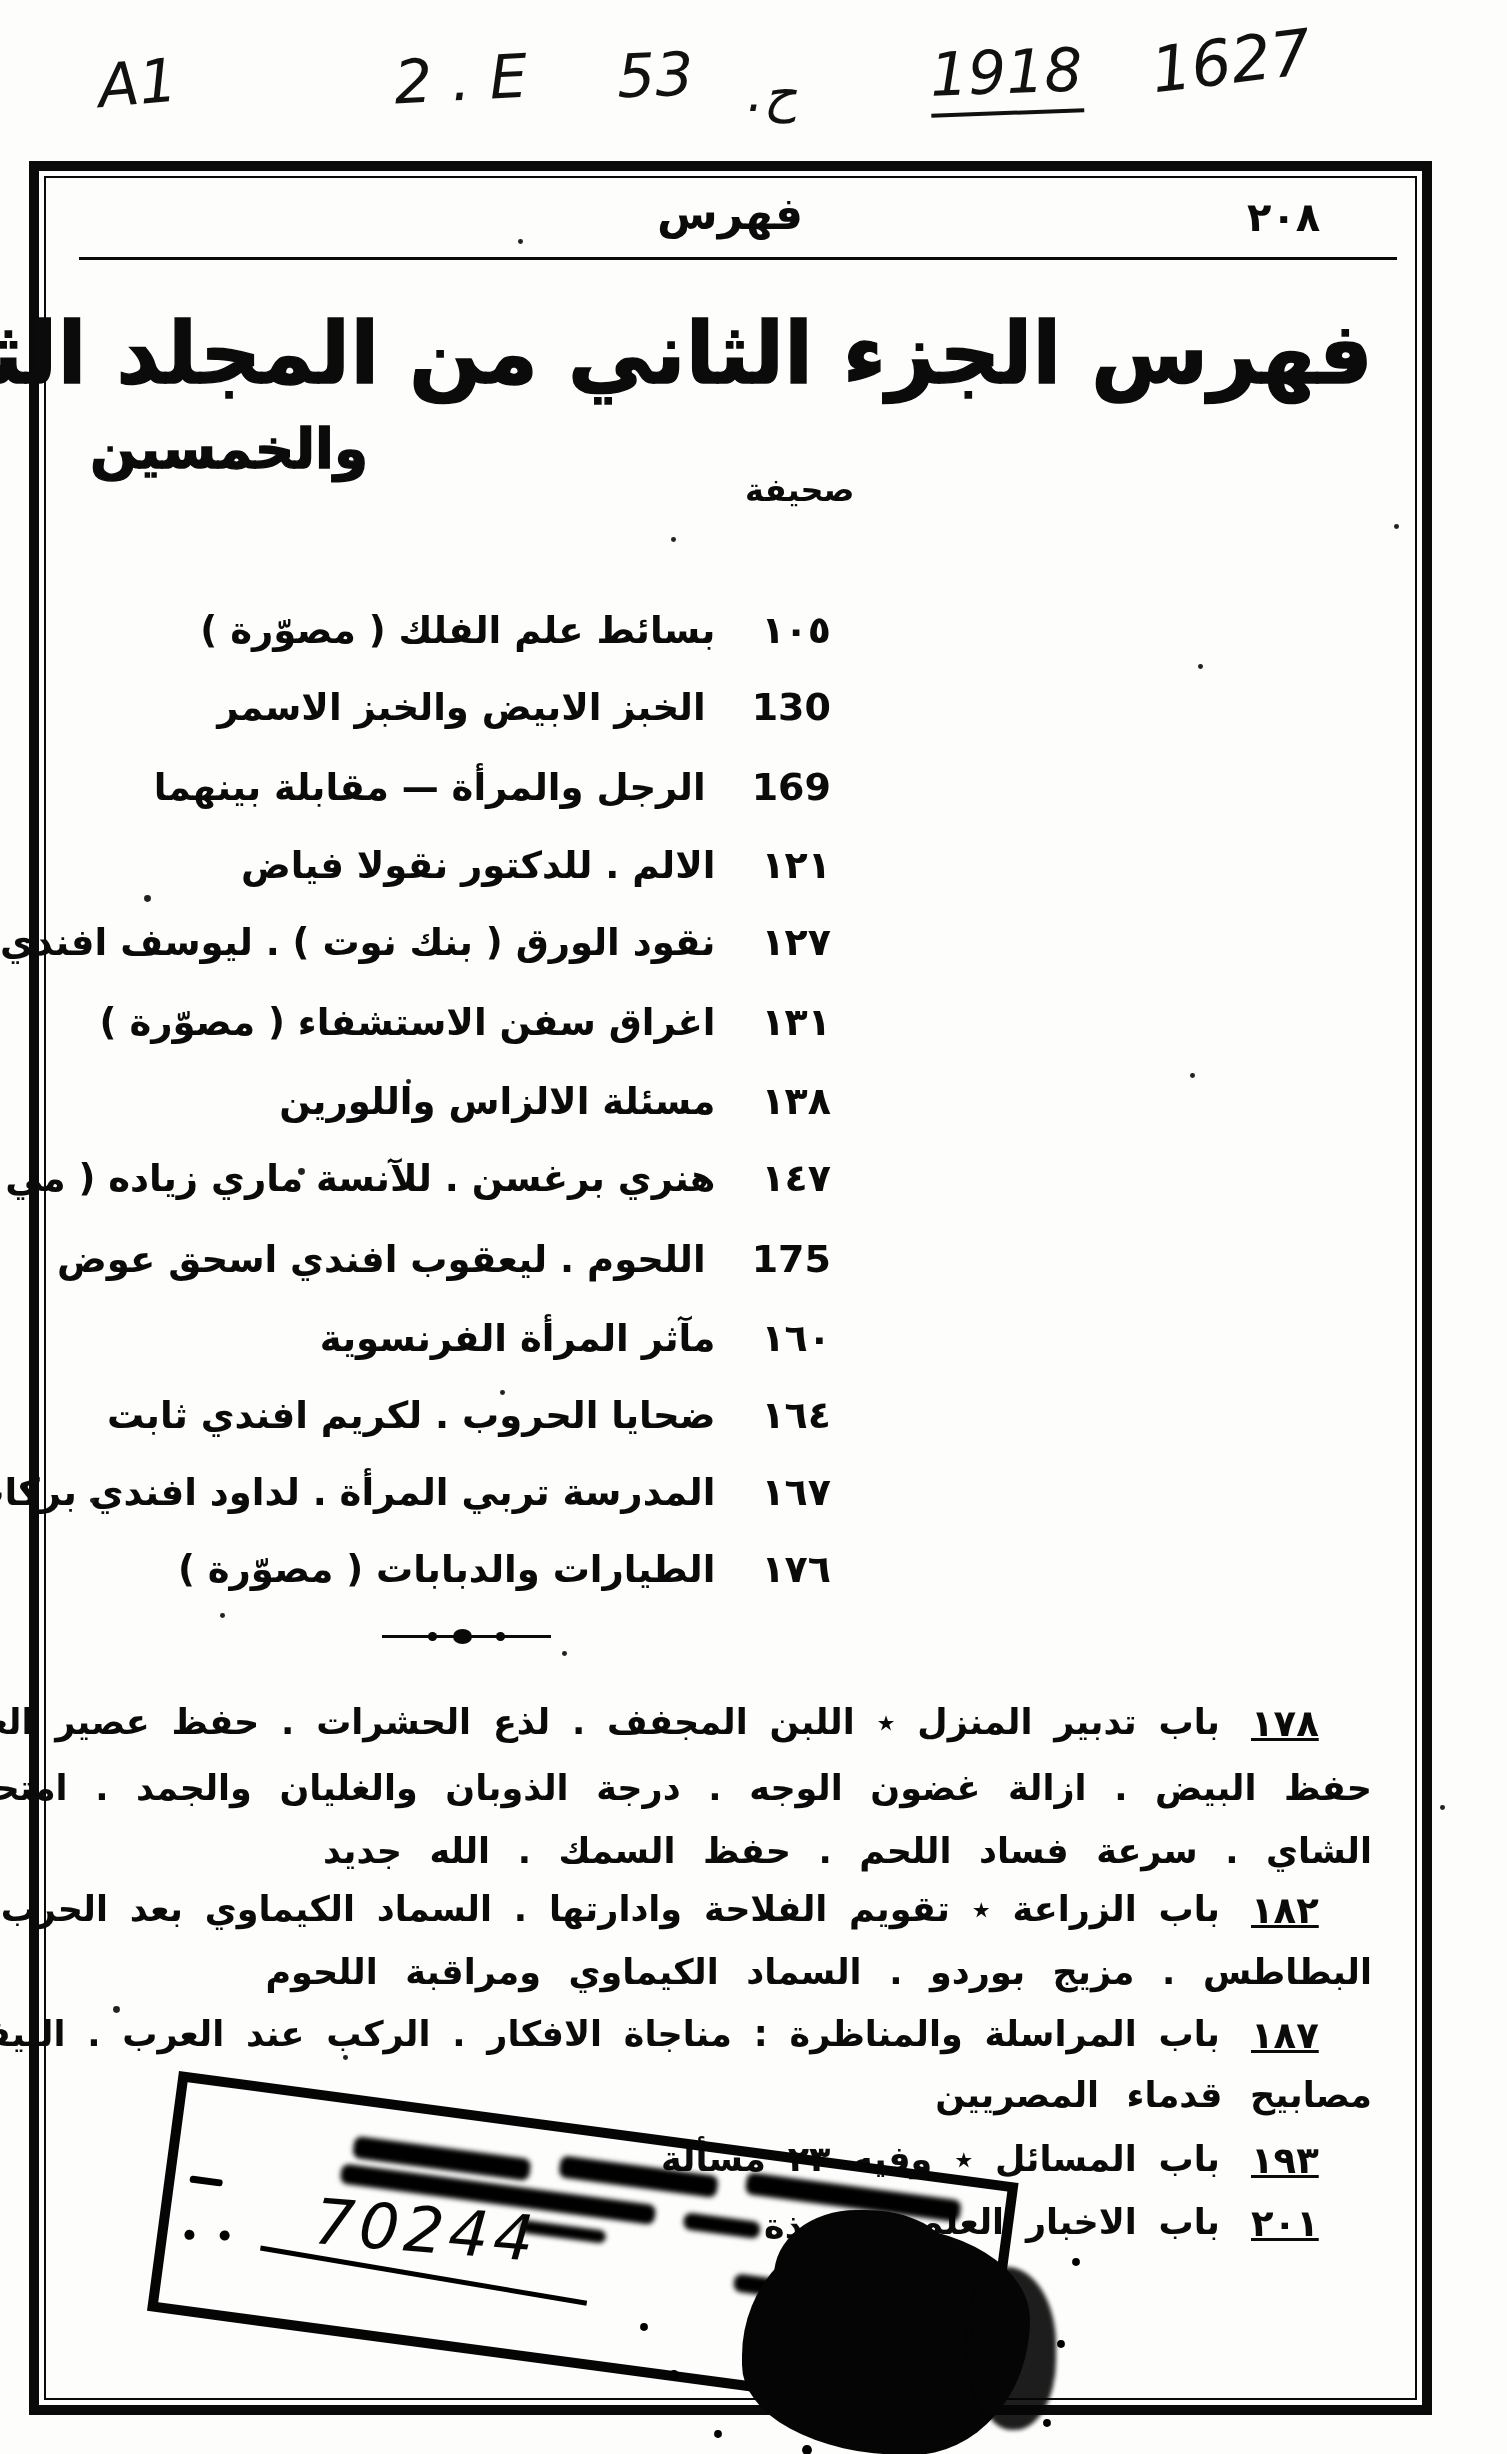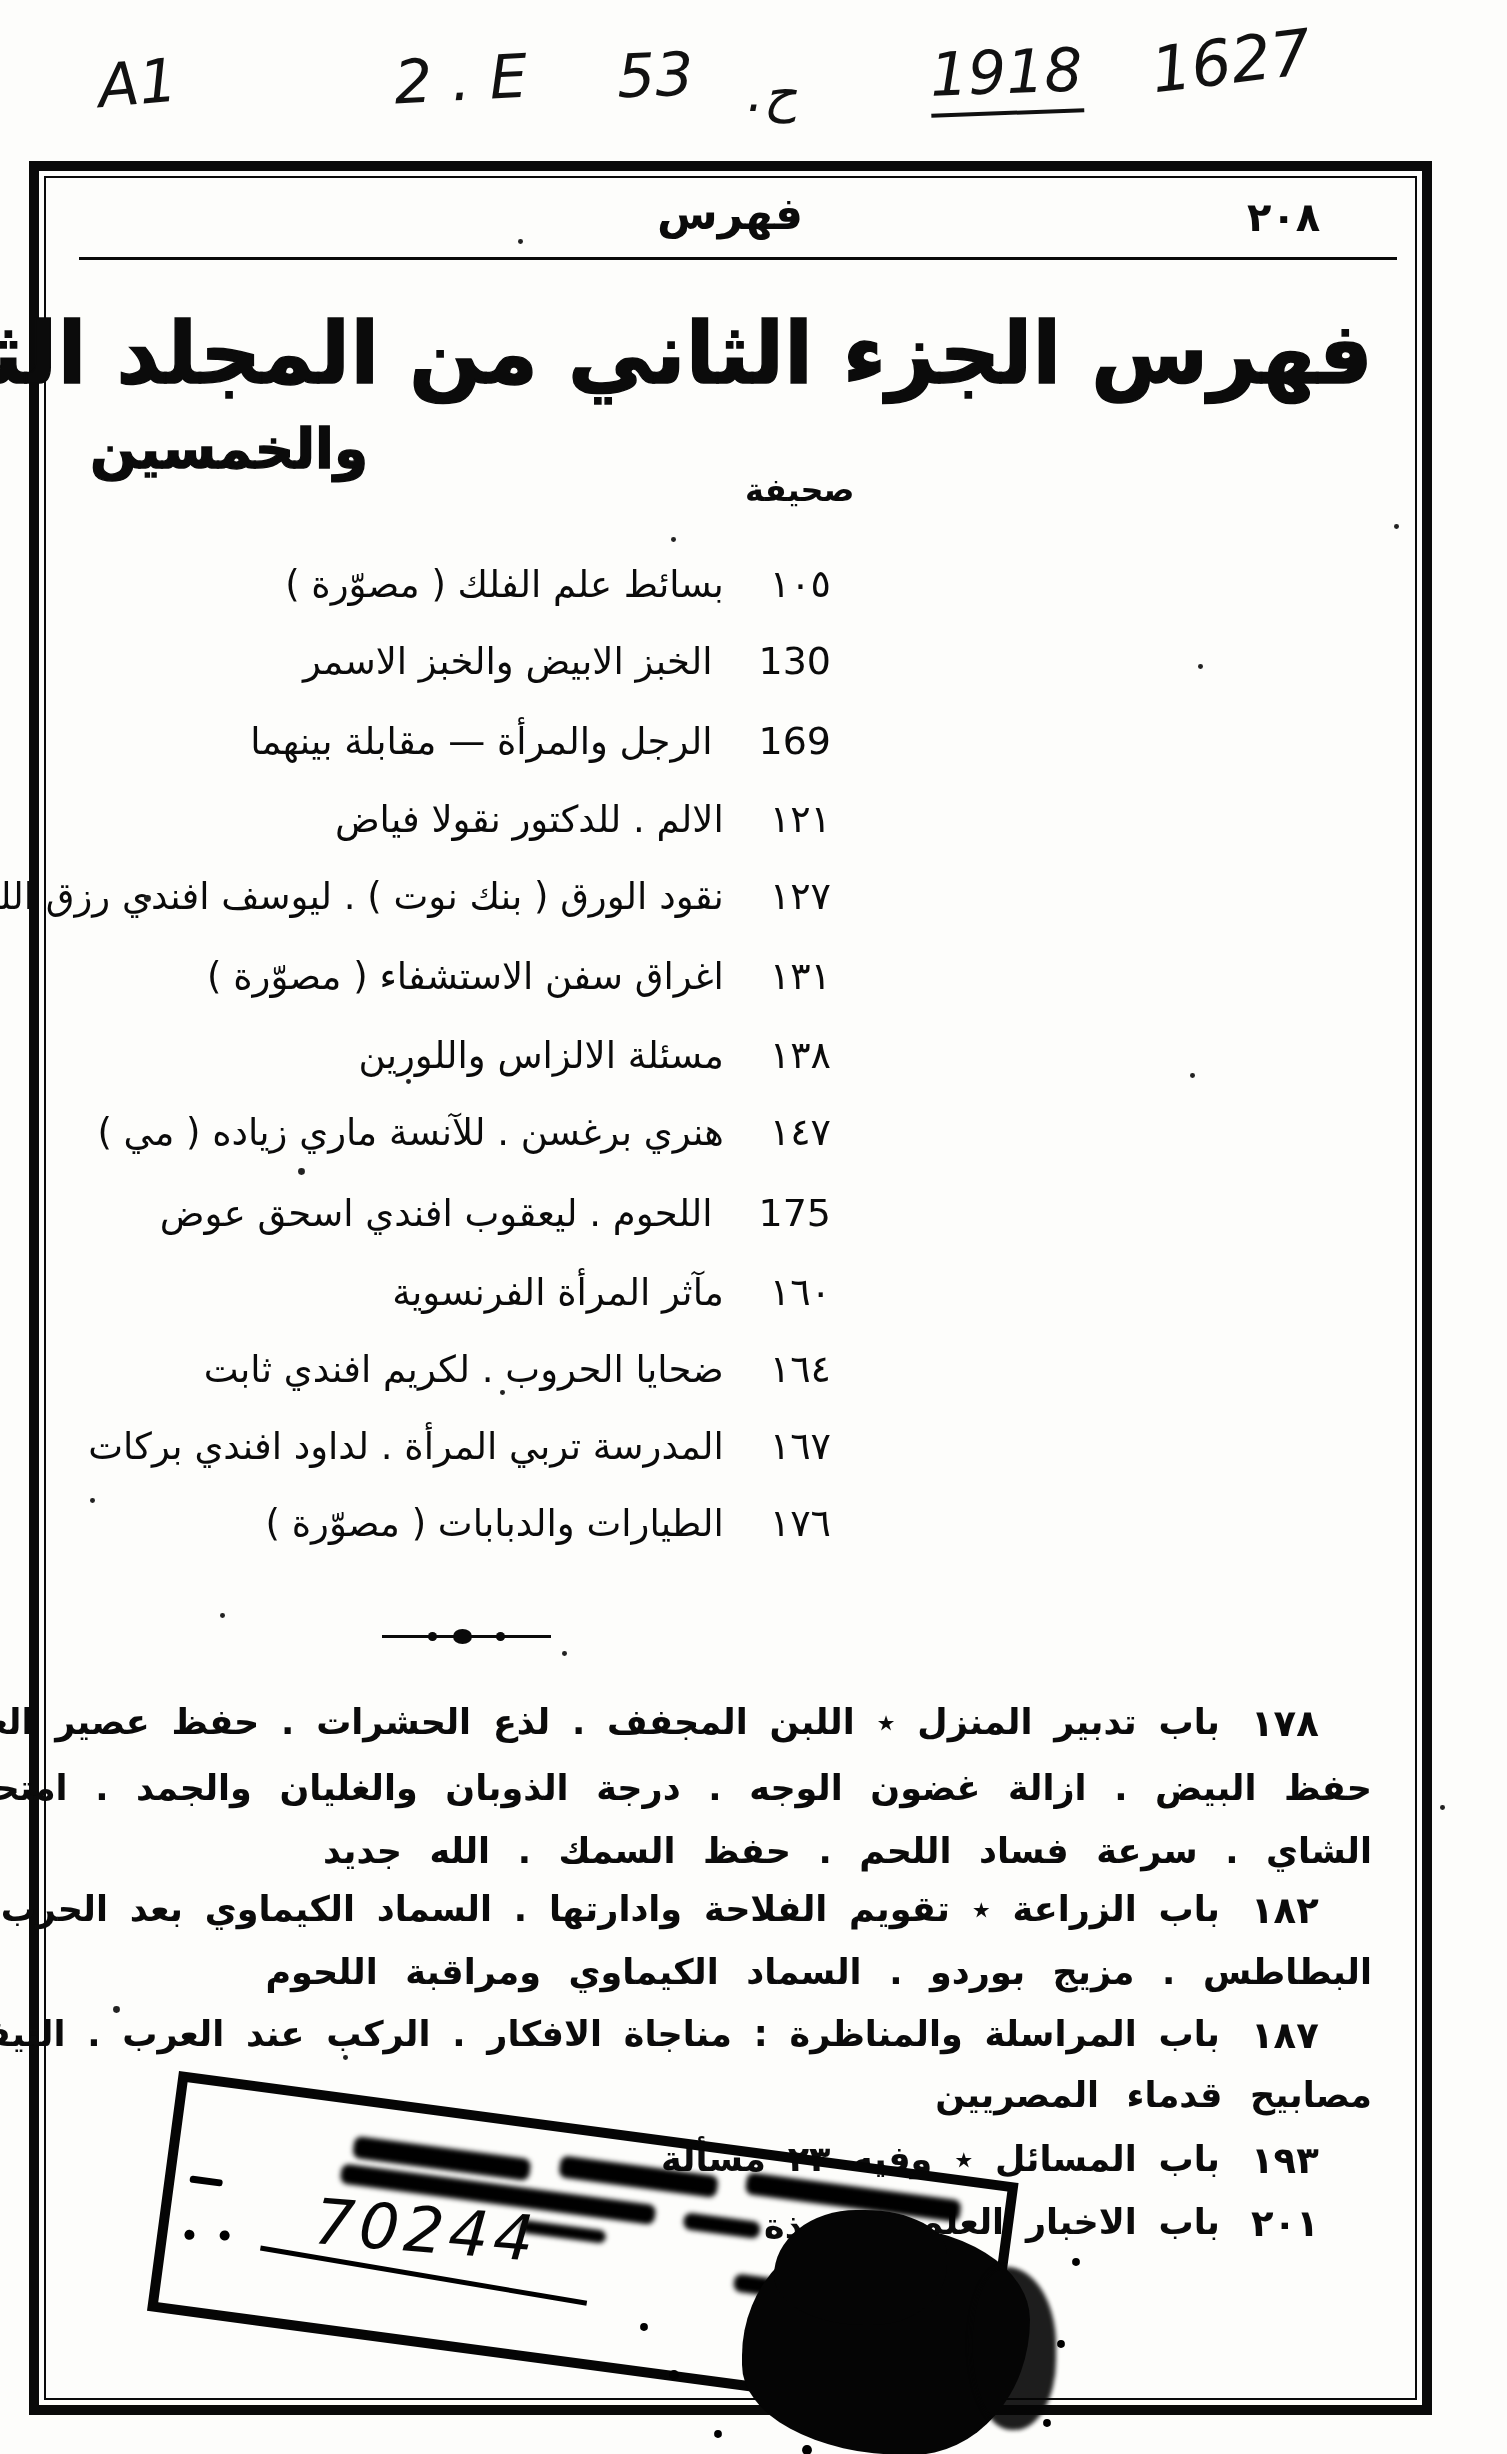--- a/index.html
+++ b/index.html
@@ -26,30 +26,30 @@
   .page-num{position:absolute;left:1247px;top:194px;font-size:40px;font-weight:bold;letter-spacing:5.8px;}
   .header-rule{position:absolute;left:79px;top:257px;width:1318px;height:2.9px;background:#0a0a0a;}
   
   .title-l1{position:absolute;right:134px;top:304px;font-size:85px;font-weight:bold;
     direction:rtl;white-space:nowrap;-webkit-text-stroke:1.4px #0b0b0b;}
   .title-l2{position:absolute;left:90px;top:417px;font-size:55px;font-weight:bold;
     direction:rtl;white-space:nowrap;-webkit-text-stroke:1.4px #0b0b0b;}
   
   .col-label{position:absolute;left:745px;top:471px;font-size:32px;font-weight:bold;}
   
-  .toc-row{position:absolute;right:676px;direction:rtl;white-space:nowrap;font-weight:normal;}
+  .toc-row{position:absolute;right:676px;direction:rtl;white-space:nowrap;font-weight:bold;margin-top:46px;}
   .toc-num{font-size:38px;margin-left:46px;display:inline-block;}
   .toc-title{font-size:37px;}
   
   .divider{position:absolute;left:382px;top:1635px;width:169px;height:2.9px;background:#0a0a0a;}
   .divider .divider-dot{position:absolute;left:71px;top:-5.8px;width:19px;height:14.4px;background:#0a0a0a;border-radius:50%;}
   .divider:before{content:"";position:absolute;left:46px;top:-2.9px;width:8.6px;height:8.6px;background:#0a0a0a;border-radius:50%;}
   .divider:after{content:"";position:absolute;right:46px;top:-2.9px;width:8.6px;height:8.6px;background:#0a0a0a;border-radius:50%;}
   
-  .sec-num{position:absolute;left:1251px;font-size:37px;font-weight:bold;}
+  .sec-num{position:absolute;left:1251px;font-size:37px;font-weight:bold;text-decoration:underline;}
   .sec-line{position:absolute;direction:rtl;white-space:nowrap;font-size:35px;font-weight:bold;word-spacing:9.6px;}
   .sec-line.first{right:287px;}
   .sec-line.cont{right:135px;word-spacing:15.4px;}
   .sec-line.frag{right:auto;left:764px;}
   
   .stamp{position:absolute;left:179px;top:2071px;width:847px;height:242px;
     border:10.6px solid #050505;box-sizing:border-box;background:transparent;
     transform:rotate(7.6deg);transform-origin:0 0;z-index:5;}
   .sm{position:absolute;background:#000;filter:blur(2.4px);border-radius:7.7px;height:22px;}
   .sm1a{right:44px;top:15.4px;width:216px;}

